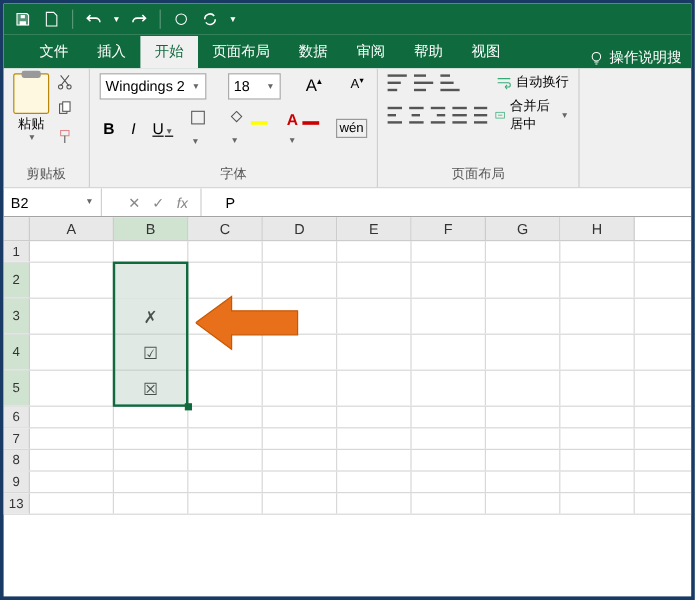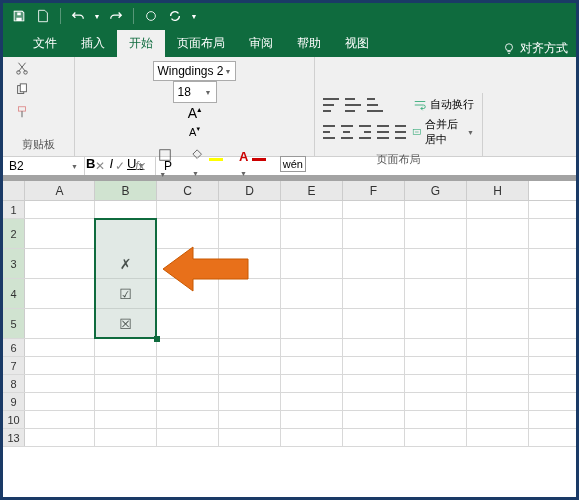--- a/index.html
+++ b/index.html
@@ -19,39 +19,39 @@
   .ribbon-group-label { text-align: center; font-size: 11px; color: #555; margin-top: auto; padding-bottom: 2px; }
 
   .clipboard-group { width: 72px; }
   .paste-btn { display: flex; flex-direction: column; align-items: center; gap: 1px; font-size: 11px; cursor: pointer; }
   .paste-icon-big { width: 30px; height: 34px; border: 1px solid #b8860b; background: #fff8e0; border-radius: 2px; position: relative; }
   .paste-icon-big::before { content: ""; position: absolute; top: -3px; left: 6px; width: 16px; height: 6px; background: #999; border-radius: 2px; }
   .clipboard-side { display: flex; flex-direction: column; gap: 4px; margin-left: 4px; }
   .clipboard-row { display: flex; gap: 2px; }
 
   .font-group { width: 240px; }
-  .font-row1 { display: flex; gap: 0; align-items: center; margin-bottom: 6px; flex-direction: column; }
+  .font-row1 { display: flex; gap: 18px; align-items: flex-start; margin-bottom: 6px; }
   .font-name-box { flex: 1; height: 22px; border: 1px solid #ababab; background: #fff; font-size: 12px; padding: 2px 4px; display: flex; align-items: center; justify-content: space-between; cursor: pointer; }
   .font-size-box { width: 44px; height: 22px; border: 1px solid #ababab; background: #fff; font-size: 12px; padding: 2px 4px; display: flex; align-items: center; justify-content: space-between; cursor: pointer; }
   .font-row2 { display: flex; gap: 8px; align-items: center; }
   .fb { font-size: 13px; cursor: pointer; padding: 2px 3px; }
   .fb.bold { font-weight: bold; }
   .fb.italic { font-style: italic; }
   .fb.underline { text-decoration: underline; }
   .tiny-drop { font-size: 7px; color: #666; margin-left: 1px; }
   .color-underline { width: 14px; height: 3px; display: inline-block; }
 
-  .align-group { width: 168px; margin-top: 36px; }
+  .align-group { width: 168px; }
   .align-row { display: flex; gap: 6px; align-items: center; margin-bottom: 5px; }
   .align-ic { width: 16px; height: 14px; cursor: pointer; display: flex; flex-direction: column; justify-content: space-between; }
   .align-ic span { height: 2px; background: #555; }
   .align-extra { flex: 1; }
   .align-label-btn { font-size: 11px; display: flex; align-items: center; gap: 3px; cursor: pointer; }
 
-  .formula-bar { height: 24px; background: #fff; border-bottom: 6px solid #a3a3a3; display: flex; align-items: center; }
+  .formula-bar { height: 24px; background: #fff; border-bottom: 1px solid #a3a3a3; display: flex; align-items: center; gap: 12px; }
   .name-box { width: 82px; height: 100%; border-right: 1px solid #d0d0d0; padding: 0 6px; font-size: 12px; display: flex; align-items: center; justify-content: space-between; cursor: text; }
   .fb-btns { display: flex; align-items: center; gap: 2px; padding: 0 6px; border-right: 1px solid #d0d0d0; height: 100%; }
   .fb-btn { width: 18px; text-align: center; color: #888; font-size: 12px; cursor: pointer; }
   .formula-input { flex: 1; padding: 0 8px; font-size: 12px; }
 
   .grid-area { position: relative; background: #fff; }
   .col-headers { display: flex; height: 20px; border-bottom: 1px solid #ccc; }
   .corner { width: 22px; background: #e8e8e8; border-right: 1px solid #ccc; }
   .col-h { background: #e8e8e8; border-right: 1px solid #ccc; text-align: center; font-size: 12px; color: #333; line-height: 20px; }
   .col-h.sel { background: #d0e3d0; }
@@ -109,36 +109,42 @@
       </svg>
   </div>
   <div class="icon-btn" style="width:10px;font-size:7px;">▼</div>
 </div>
 
 <div class="tabs">
   <div class="tab">文件</div>
   <div class="tab">插入</div>
   <div class="tab active">开始</div>
   <div class="tab">页面布局</div>
+  <div class="tab">数据</div>
   <div class="tab">审阅</div>
   <div class="tab">帮助</div>
   <div class="tab">视图</div>
   <div class="tell-me">
     <svg class="small-ic" viewBox="0 0 16 16">
         <circle cx="8" cy="6" r="4" fill="none" stroke="#fff"></circle>
         <path stroke="#fff" d="M6 11h4M7 13h2"></path>
       </svg>
-    <span>对齐方式</span>
+    <span>操作说明搜</span>
   </div>
 </div>
 
 <div class="ribbon">
 
   <div class="ribbon-group clipboard-group">
     <div class="clipboard-row">
+      <div class="paste-btn">
+        <div class="paste-icon-big"></div>
+        <span>粘贴</span>
+        <span class="tiny-drop">▼</span>
+      </div>
       <div class="clipboard-side">
         <div>
           <svg class="small-ic" viewBox="0 0 16 16">
               <path stroke="#555" fill="none" d="M4 2l8 10M12 2L4 12"></path>
               <circle cx="4" cy="13" r="2" fill="none" stroke="#555"></circle>
               <circle cx="12" cy="13" r="2" fill="none" stroke="#555"></circle>
             </svg>
         </div>
         <div>
           <svg class="small-ic" viewBox="0 0 16 16">
@@ -377,31 +383,20 @@
         <div class="cell" style="width: 70px;"></div>
         <div class="cell" style="width: 62px;"></div>
         <div class="cell" style="width: 62px;"></div>
         <div class="cell" style="width: 62px;"></div>
         <div class="cell" style="width: 62px;"></div>
         <div class="cell" style="width: 62px;"></div>
         <div class="cell" style="width: 62px;"></div>
         <div class="cell" style="width: 62px;"></div>
       </div>
       <div class="row short" style="height: 18px;">
-        <div class="row-h">10</div>
-        <div class="cell" style="width: 70px;"></div>
-        <div class="cell" style="width: 62px;"></div>
-        <div class="cell" style="width: 62px;"></div>
-        <div class="cell" style="width: 62px;"></div>
-        <div class="cell" style="width: 62px;"></div>
-        <div class="cell" style="width: 62px;"></div>
-        <div class="cell" style="width: 62px;"></div>
-        <div class="cell" style="width: 62px;"></div>
-      </div>
-      <div class="row short" style="height: 18px;">
         <div class="row-h">13</div>
         <div class="cell" style="width: 70px;"></div>
         <div class="cell" style="width: 62px;"></div>
         <div class="cell" style="width: 62px;"></div>
         <div class="cell" style="width: 62px;"></div>
         <div class="cell" style="width: 62px;"></div>
         <div class="cell" style="width: 62px;"></div>
         <div class="cell" style="width: 62px;"></div>
         <div class="cell" style="width: 62px;"></div>
       </div>

